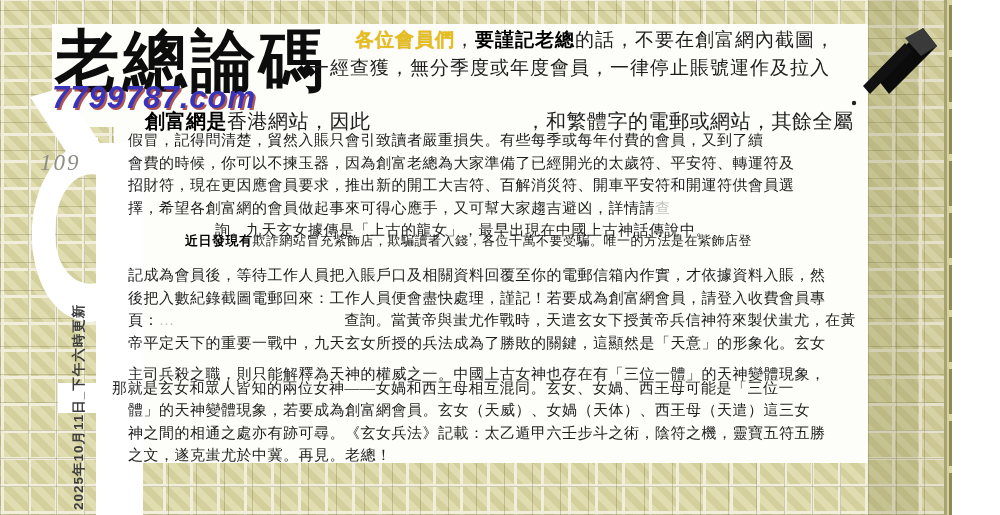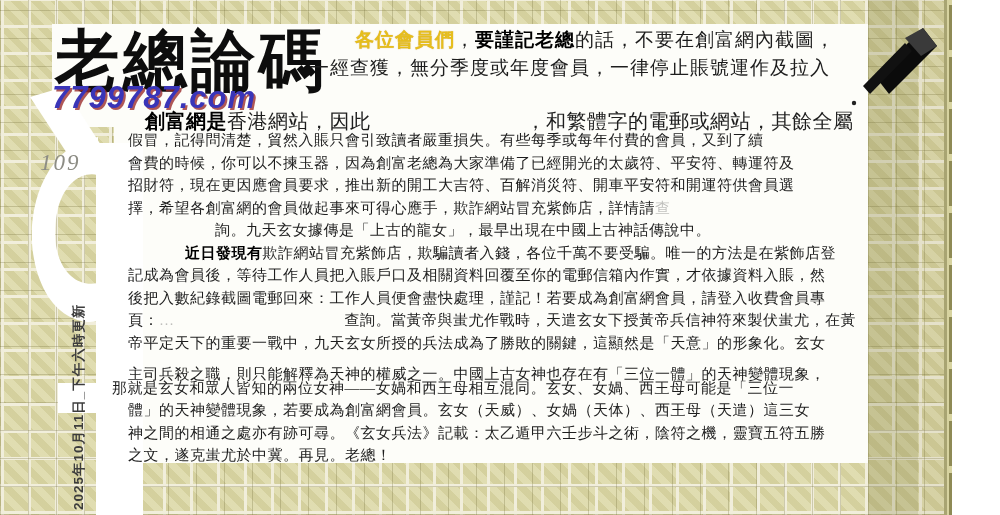--- a/index.html
+++ b/index.html
@@ -102,23 +102,23 @@
     </svg>
   </div>
 
   <div id="text-layer">
       <div class="tline" style="left: 355px; top: 30px; font-size: 19px; letter-spacing: 1px;"><span class="y">各位會員們</span><span>，</span><span class="b">要謹記老總</span><span>的話，不要在創富網內截圖，</span></div>
       <div class="tline" style="left: 310px; top: 58px; font-size: 19px; letter-spacing: 1px;"><span>一經查獲，無分季度或年度會員，一律停止賬號運作及拉入</span></div>
       <div class="tline" style="left: 145px; top: 111px; font-size: 20px;"><span class="b">創富網是</span><span>香港網站，因此</span><span class="gap" style="width: 155px;">&nbsp;</span><span>，和繁體字的電郵或網站，其餘全屬</span></div>
       <div class="tline" style="left: 128px; top: 133px; font-size: 15px;"><span>假冒，記得問清楚，貿然入賬只會引致讀者嚴重損失。有些每季或每年付費的會員，又到了續</span></div>
       <div class="tline" style="left: 128px; top: 156px; font-size: 15px;"><span>會費的時候，你可以不揀玉器，因為創富老總為大家準備了已經開光的太歲符、平安符、轉運符及</span></div>
       <div class="tline" style="left: 128px; top: 178px; font-size: 15px;"><span>招財符，現在更因應會員要求，推出新的開工大吉符、百解消災符、開車平安符和開運符供會員選</span></div>
-      <div class="tline" style="left: 128px; top: 201px; font-size: 15px;"><span>擇，希望各創富網的會員做起事來可得心應手，欺詐網站冒充紫飾店，詳情請</span><span class="f">查</span></div>
+      <div class="tline" style="left: 128px; top: 201px; font-size: 15px;"><span>擇，希望各創富網的會員做起事來可得心應手，又可幫大家趨吉避凶，詳情請</span><span class="f">查</span></div>
       <div class="tline" style="left: 215px; top: 223px; font-size: 15px;"><span>詢。九天玄女據傳是「上古的龍女」，最早出現在中國上古神話傳說中。</span></div>
-      <div class="tline" style="left: 185px; top: 246px; font-size: 15px;"><span class="b">近日發現有</span><span>欺詐網站冒充紫飾店，欺騙讀者入錢，各位千萬不要受騙。唯一的方法是在紫飾店登</span></div>
+      <div class="tline" style="left: 185px; top: 234px; font-size: 13px;"><span class="b">近日發現有</span><span>欺詐網站冒充紫飾店，欺騙讀者入錢，各位千萬不要受騙。唯一的方法是在紫飾店登</span></div>
       <div class="tline" style="left: 128px; top: 268px; font-size: 15px;"><span>記成為會員後，等待工作人員把入賬戶口及相關資料回覆至你的電郵信箱內作實，才依據資料入賬，然</span></div>
       <div class="tline" style="left: 128px; top: 291px; font-size: 15px;"><span>後把入數紀錄截圖電郵回來：工作人員便會盡快處理，謹記！若要成為創富網會員，請登入收費會員專</span></div>
       <div class="tline" style="left: 128px; top: 313px; font-size: 15px;"><span>頁：</span><span class="f">…</span><span class="gap" style="width: 170px;">&nbsp;</span><span>查詢。當黃帝與蚩尤作戰時，天遣玄女下授黃帝兵信神符來製伏蚩尤，在黃</span></div>
       <div class="tline" style="left: 128px; top: 336px; font-size: 15px;"><span>帝平定天下的重要一戰中，九天玄女所授的兵法成為了勝敗的關鍵，這顯然是「天意」的形象化。玄女</span></div>
       <div class="tline" style="left: 128px; top: 367px; font-size: 15px;"><span>主司兵殺之職，則只能解釋為天神的權威之一。中國上古女神也存在有「三位一體」的天神變體現象，</span></div>
       <div class="tline" style="left: 112px; top: 381px; font-size: 15px;"><span>那就是玄女和眾人皆知的兩位女神——女媧和西王母相互混同。玄女、女媧、西王母可能是「三位一</span></div>
       <div class="tline" style="left: 128px; top: 403px; font-size: 15px;"><span>體」的天神變體現象，若要成為創富網會員。玄女（天威）、女媧（天体）、西王母（天遣）這三女</span></div>
       <div class="tline" style="left: 128px; top: 426px; font-size: 15px;"><span>神之間的相通之處亦有跡可尋。《玄女兵法》記載：太乙遁甲六壬步斗之術，陰符之機，靈寶五符五勝</span></div>
       <div class="tline" style="left: 128px; top: 448px; font-size: 15px;"><span>之文，遂克蚩尤於中冀。再見。老總！</span></div>
     </div>

